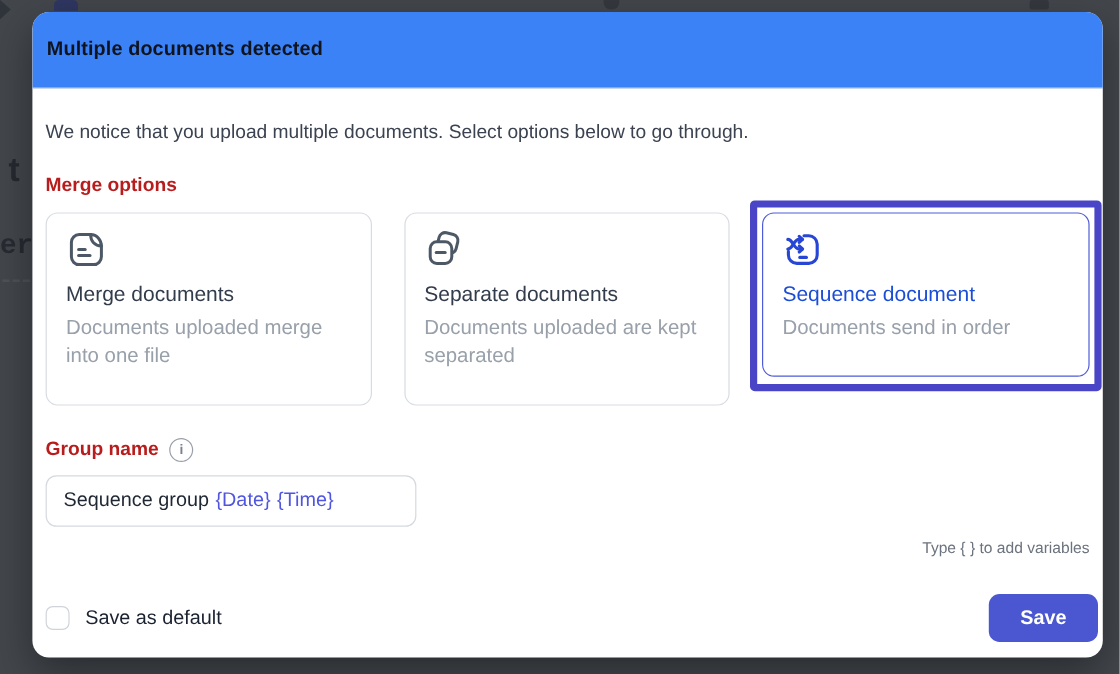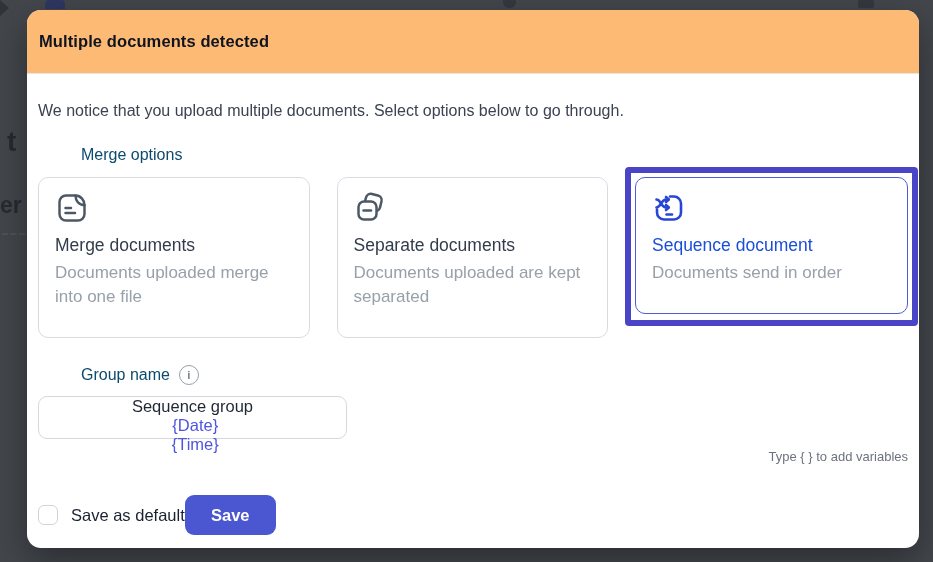--- a/index.html
+++ b/index.html
@@ -12,40 +12,40 @@
     color:#1a212e;
   }
 
   
   .bg-blob { position:absolute; opacity:.85; }
   .bg-logo { left:45px; top:0; width:20px; height:9px; background:#2b3566; border-radius:4px 4px 0 0; }
   .bg-dot  { left:503px; top:0; width:13px; height:8px; background:#33373d; border-radius:0 0 6px 6px; }
   .bg-sq   { left:858px; top:0; width:16px; height:8px; background:#32363c; border-radius:2px; }
   .bg-arrow{ right:2px; top:16px; width:0; height:0; border-top:8px solid transparent; border-bottom:8px solid transparent; border-left:9px solid #2c3037; opacity:.8;}
   .bg-text-t  { left:7px; top:126px; font-size:28px; font-weight:bold; color:#22262d; }
-  .bg-text-er { left:0px; top:192px; font-size:23px; font-weight:bold; color:#23272e; }
+  .bg-text-er { left:0px; top:192px; font-size:23px; font-weight:bold; color:#23272e;font-family:Liberation Mono, monospace; }
   .bg-dash { left:2px; top:233px; width:23px; border-top:2px dashed #5c6067; opacity:.5; }
 
   
   .modal {
     position:absolute; left:27px; top:10px; width:892px; height:538px;
     background:#ffffff; border-radius:14px;
     box-shadow:0 12px 34px rgba(0,0,0,.38);
     overflow:hidden;
   }
   .modal-header {
-    height:64px; background:#fdba74; border-bottom:1px solid #e3e7ec;
+    height:64px; background:#3b82f6; border-bottom:1px solid #e3e7ec;
     display:flex; align-items:center; padding:0 12px;
   }
   .modal-title { font-size:16.5px; font-weight:bold; color:#10141f; letter-spacing:.1px; }
 
   .modal-body { padding:0 11px; }
   .intro { margin-top:28px; font-size:16px; color:#3b4350; }
 
-  .section-label { margin-top:26px; font-size:16px; font-weight:normal; color:#0c4a6e;margin-left:43px; }
+  .section-label { margin-top:26px; font-size:16px; font-weight:bold; color:#b91c1c; }
 
   .cards { display:flex; margin-top:13px; align-items:flex-start; }
   .card {
     width:273px; min-height:130px; border:1px solid #d8dce2; border-radius:10px;
     padding:13px 16px 28px 16px; background:#fff; cursor:pointer;
   }
   .card + .card, .card3-wrap { margin-left:27px; }
   .card3-wrap { position:relative; }
   .card.selected { border:1.5px solid #4e5cd8; min-height:131px; }
   .annotation {
@@ -60,28 +60,28 @@
 
   .group-row { margin-top:27px; display:flex; align-items:center; gap:9px; }
   .info-icon {
     width:20px; height:20px; border:1.6px solid #98a0aa; border-radius:50%;
     display:flex; align-items:center; justify-content:center;
     font-size:11.5px; color:#7b828d; font-weight:bold; cursor:pointer;
   }
   .group-input {
     margin-top:11px; width:309px; height:43px; border:1px solid #d5d9df; border-radius:9px;
     display:flex; align-items:center; padding:0 14px; font-size:16.5px; color:#1f2733;
-    background:#fff; cursor:text; white-space:pre;flex-direction:column;
+    background:#fff; cursor:text; white-space:pre;
   }
   .token-var { color:#4f55df; margin-left:.33em; }
   .hint { margin-top:10px; font-size:13px; color:#6c737e;text-align:right; }
 
   .modal-footer {
     position:absolute; left:11px; right:4px; bottom:13px;
-    display:flex; align-items:center; justify-content:flex-start;
+    display:flex; align-items:center; justify-content:space-between;
   }
   .checkbox-row { display:flex; align-items:center; gap:13px; cursor:pointer; }
   .checkbox {
     width:20px; height:20px; border:1.5px solid #d0d4da; border-radius:6px; background:#fff;
   }
   .checkbox-label { font-size:16.5px; color:#1a2230; }
   .save-button {
     min-width:91px; height:40px; background:#4a57d1; color:#fff; border:none;
     border-radius:9px; font-size:16.5px; font-weight:bold; cursor:pointer;
     font-family:"Liberation Sans", sans-serif; padding:0 26px;

